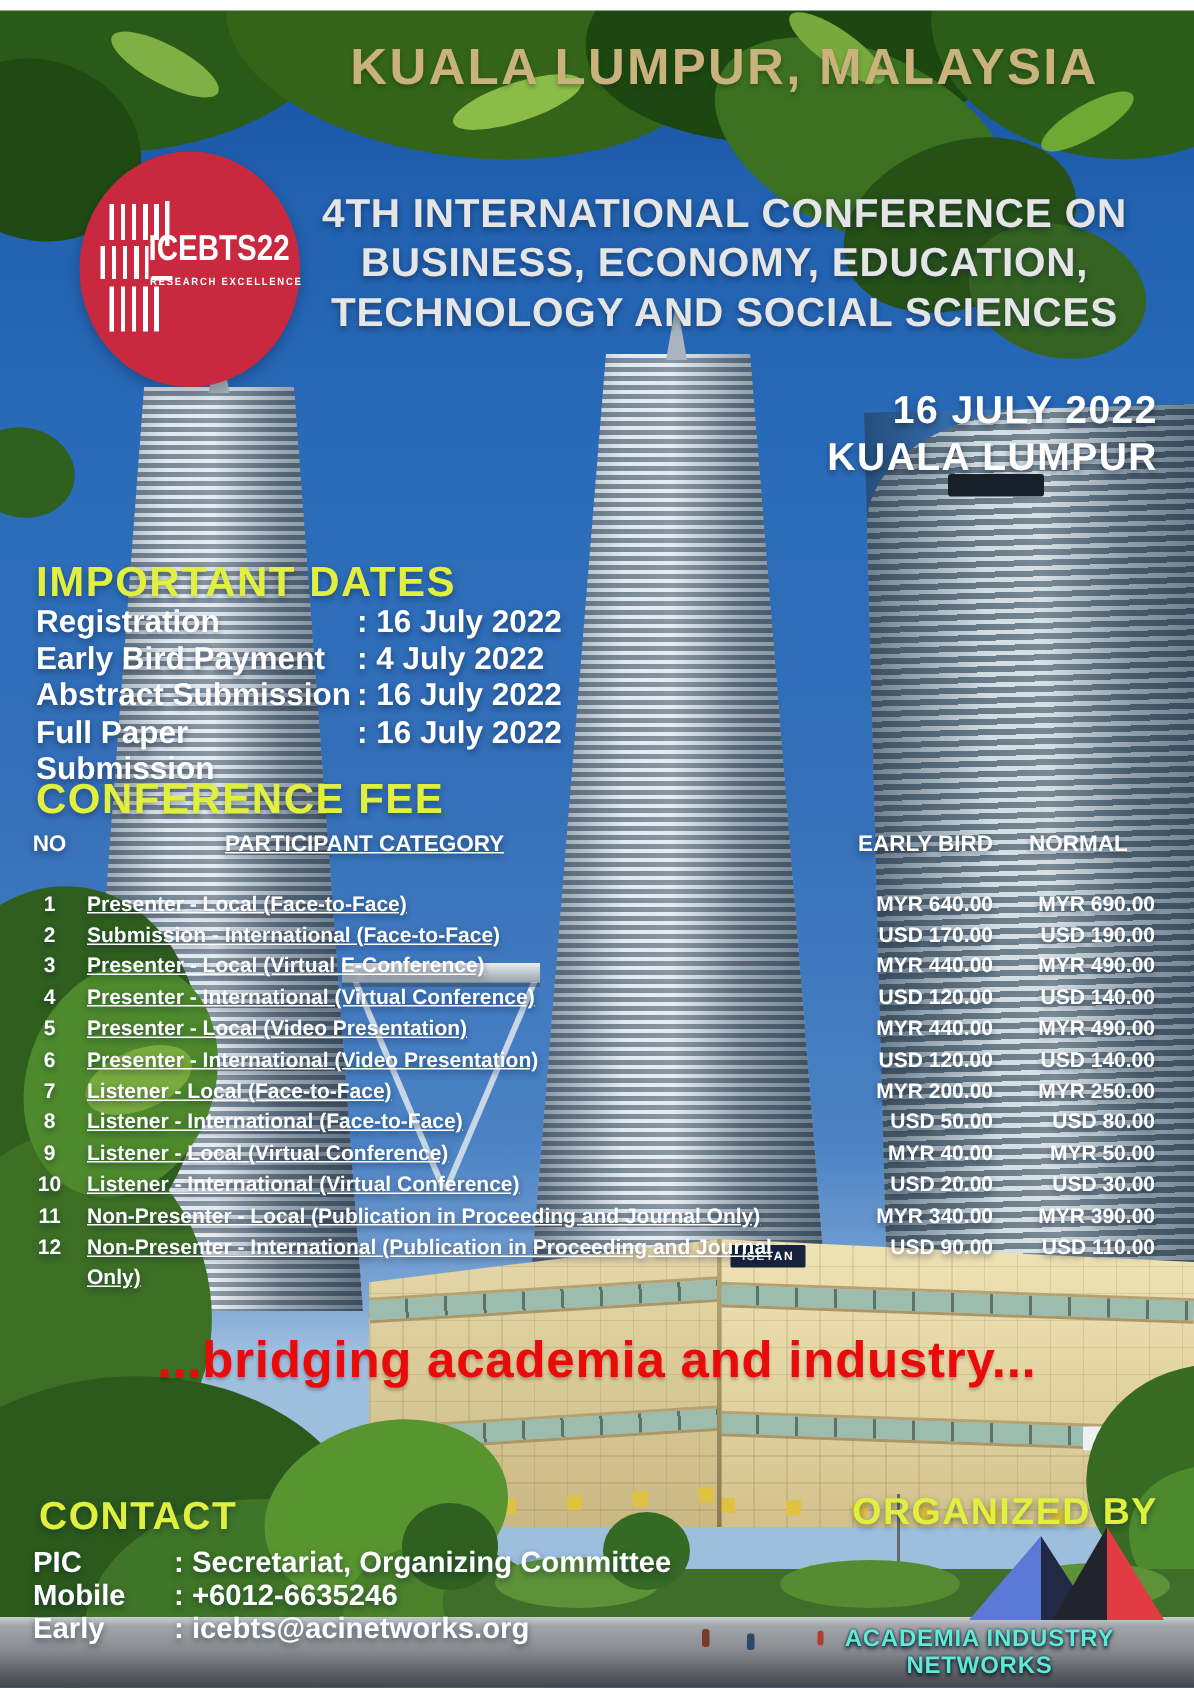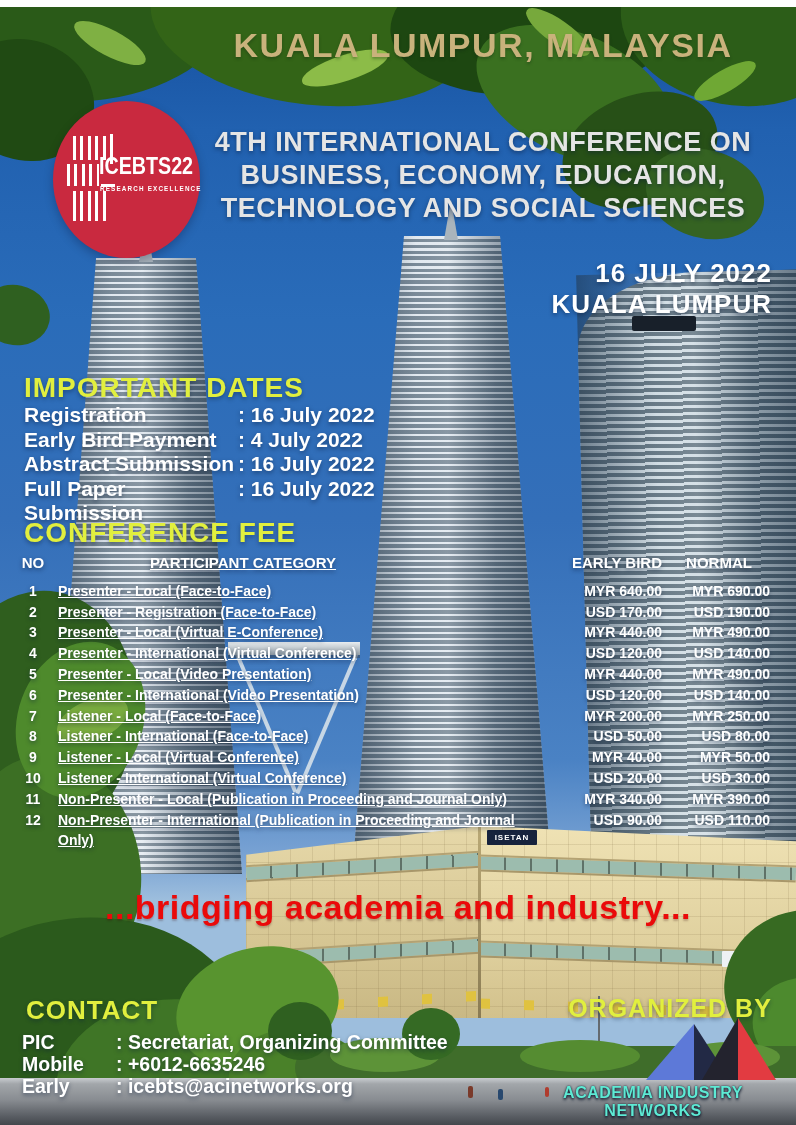--- a/index.html
+++ b/index.html
@@ -67,21 +67,21 @@
   .h-dates{left:24px;top:372px;}
   .h-fee{left:24px;top:517px;}
   .h-contact{left:26px;top:995px;font-size:26px;}
   .h-org{left:560px;top:994px;width:220px;text-align:center;font-size:25px;}
   .id-rows{position:absolute;left:24px;top:403px;color:#fff;font-size:21px;line-height:24.5px;}
   .id-row{display:flex;}
   .id-label{width:214px;}
   .id-value::before{content:": ";}
   .fee-table{position:absolute;left:14px;top:553px;width:756px;color:#fff;font-size:14px;line-height:20.8px;}
   .fee-row,.fee-header{display:flex;align-items:flex-start;}
-  .fee-header{font-size:15px;margin-bottom:7px;}
+  .fee-header{font-size:15px;margin-bottom:18px;}
   .fee-no{width:38px;text-align:center;flex:none;}
   .fee-cat{flex:1;padding-left:6px;white-space:nowrap;text-decoration:underline;}
   .fee-header .fee-cat{text-align:center;padding-right:120px;}
   .fee-row:last-child .fee-cat{white-space:normal;}
   .fee-eb{width:108px;text-align:right;flex:none;white-space:nowrap;margin-left:6px;}
   .fee-nm{width:102px;text-align:center;flex:none;white-space:nowrap;margin-left:6px;}
   .fee-row .fee-nm{text-align:right;}
   .tagline{position:absolute;left:0;width:796px;top:888px;text-align:center;color:#ea0a0a;
     font-size:34px;letter-spacing:.5px;text-shadow:0 2px 2px rgba(60,10,10,.25);}
   .ct-rows{position:absolute;left:22px;top:1032px;color:#fff;font-size:19.5px;line-height:21.8px;}
@@ -238,21 +238,21 @@
 
           <div class="fee-row">
             <span class="fee-no">1</span>
             <span class="fee-cat">Presenter - Local (Face-to-Face)</span>
             <span class="fee-eb">MYR 640.00</span>
             <span class="fee-nm">MYR 690.00</span>
           </div>
 
           <div class="fee-row">
             <span class="fee-no">2</span>
-            <span class="fee-cat">Presenter - Registration (Face-to-Face)</span>
+            <span class="fee-cat">Submission - International (Face-to-Face)</span>
             <span class="fee-eb">USD 170.00</span>
             <span class="fee-nm">USD 190.00</span>
           </div>
 
           <div class="fee-row">
             <span class="fee-no">3</span>
             <span class="fee-cat">Presenter - Local (Virtual E-Conference)</span>
             <span class="fee-eb">MYR 440.00</span>
             <span class="fee-nm">MYR 490.00</span>
           </div>

